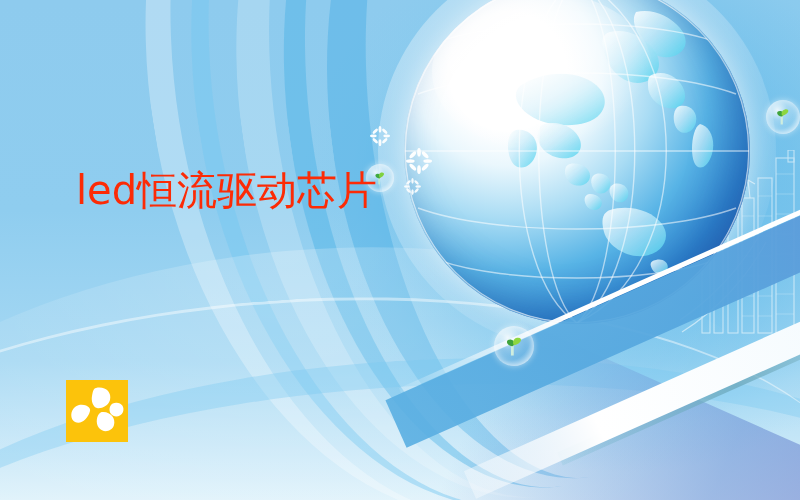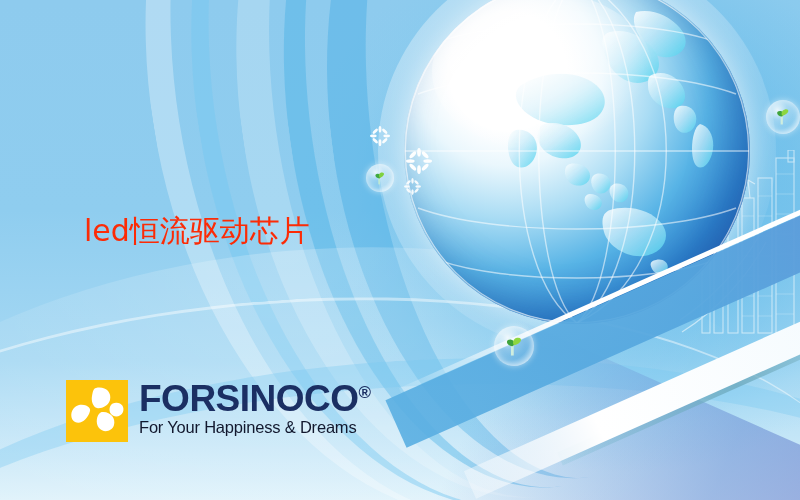--- a/index.html
+++ b/index.html
@@ -181,29 +181,28 @@
     box-shadow: inset 0 0 8px rgba(255,255,255,0.9), 0 0 6px rgba(255,255,255,0.5);
   }
   .bubble .seed { position: absolute; inset: 22%; }
 
   
   .flower { position: absolute; }
 
   
   .headline {
     position: absolute;
-    left: 84px; top: 162px;
+    left: 76px; top: 162px;
     z-index: 20;
     color: #fc2b06;
-    font-size: 30px;
+    font-size: 40px;
     line-height: 1.40;
     letter-spacing: 0px;
     white-space: nowrap;
     font-family: "DejaVu Sans", "Liberation Sans", sans-serif;
-    margin-top: 48px;
   }
   .headline .line2 { display: block; padding-left: 16px; }
 
   
   .logo-lockup {
     position: absolute;
     left: 66px; top: 380px;
     z-index: 20;
     display: flex;
     align-items: flex-start;
@@ -406,19 +405,15 @@
     <div class="logo-mark">
       <svg viewBox="0 0 62 62" width="62" height="62">
         <g fill="#ffffff">
           <path d="M30 8 C 39 6, 46 12, 44 20 C 42.5 26, 35 29, 31 28 C 27 27, 25 21, 26 16 C 26.8 11.5, 27.5 8.5, 30 8 Z"></path>
           <path d="M24 31 C 22 39, 15 45, 9 42 C 4 39.5, 4 31, 9 27 C 14 23, 21 25, 23 27.5 C 24.2 29, 24.2 30, 24 31 Z"></path>
           <path d="M36 32 C 44 31, 50 38, 48 45 C 46 52, 37 53, 33 48 C 29 43, 31 35, 34 33 C 35 32.3, 35.5 32, 36 32 Z"></path>
           <path d="M49 23 C 55 22, 59 27, 57 32 C 55 37, 48 38, 45 34 C 42 30, 44 24, 47.5 23.2 C 48.3 23, 48.7 23, 49 23 Z"></path>
         </g>
       </svg>
     </div>
-    <div class="logo-text">
-      <div class="brand-name"><span>FORSINOCO</span><span class="reg">®</span></div>
-      <div class="brand-tag">For Your Happiness &amp; Dreams</div>
-    </div>
   </div>
 
 </div>
 
 </body></html>

